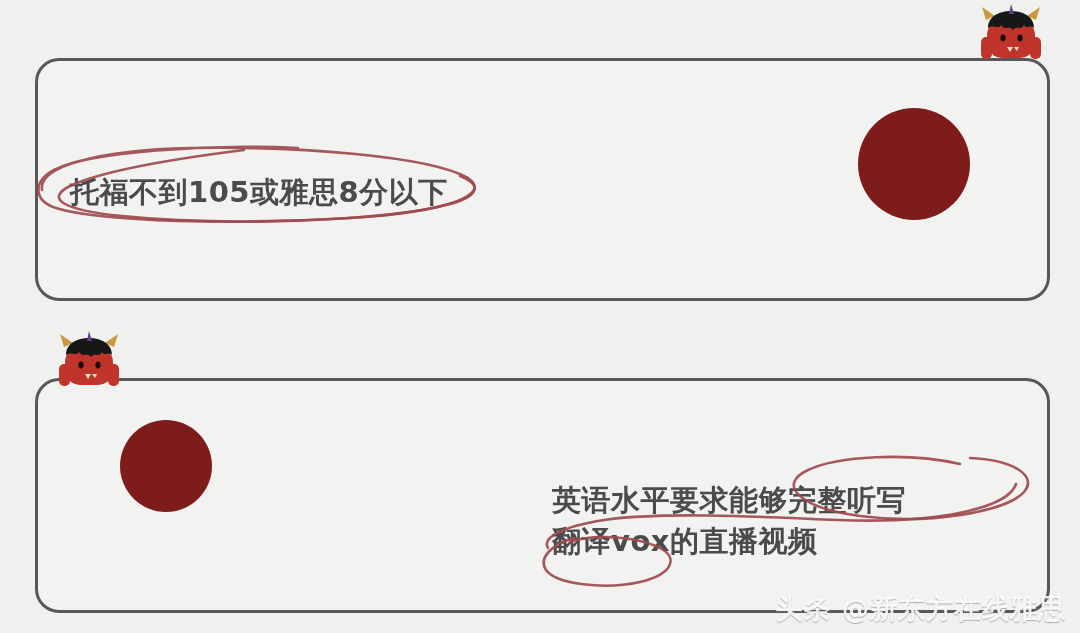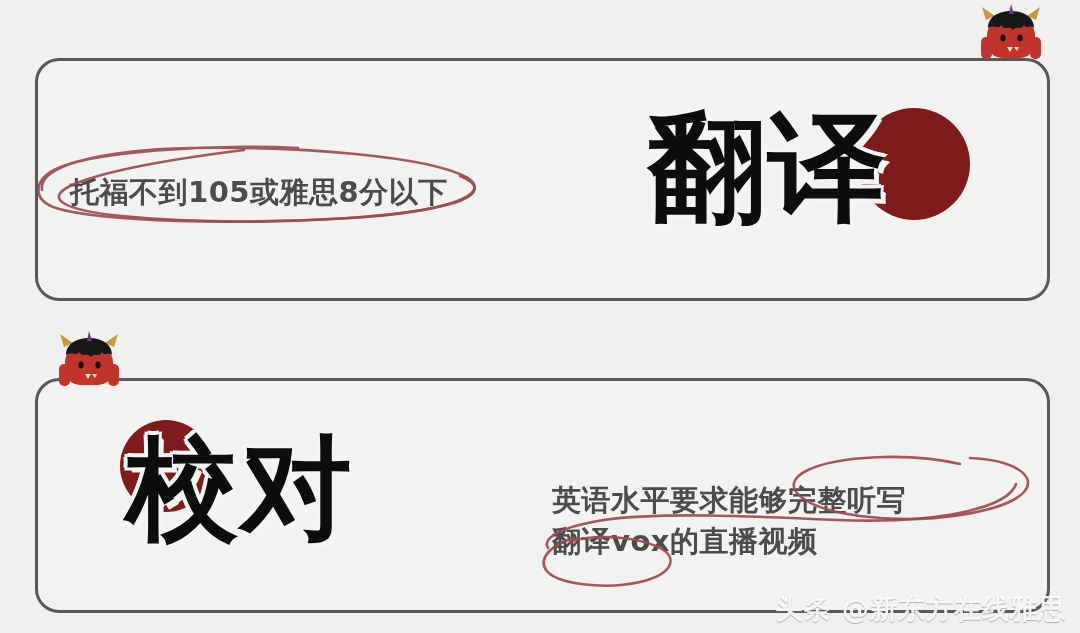--- a/index.html
+++ b/index.html
@@ -153,21 +153,20 @@
 </style>
 </head>
 <body>
 
 <div id="stage">
 
   <div class="card" id="card-translate"></div>
 
   <div class="blob" id="blob-translate"></div>
 
-  <div class="headline" id="headline-translate">翻译</div>
 
   <div class="body-text" id="text-translate">
     <span class="line-1">托福不到105或雅思8分以下</span>
   </div>
 
   <svg class="annot" id="annot-translate" width="470" height="100" viewBox="0 0 470 100">
     <path d="M 12 52
              C 8 28, 70 12, 160 10
              C 268 8, 400 18, 438 40
              C 462 56, 420 74, 320 80
@@ -178,21 +177,20 @@
              C 150 20, 74 32, 40 48
              C 16 60, 30 72, 92 78
              C 190 88, 352 84, 420 66
              C 452 57, 450 46, 430 38"></path>
   </svg>
 
   <div class="card" id="card-proofread"></div>
 
   <div class="blob" id="blob-proofread"></div>
 
-  <div class="headline" id="headline-proofread">校对</div>
 
   <div class="body-text" id="text-proofread">
     <span class="line-1">英语水平要求能够完整听写</span>
     <span class="line-2">翻译vox的直播视频</span>
   </div>
 
   <svg class="annot" id="annot-proofread" width="540" height="140" viewBox="0 0 540 140">
 
     <path d="M 452 14
              C 400 2, 330 6, 300 20

